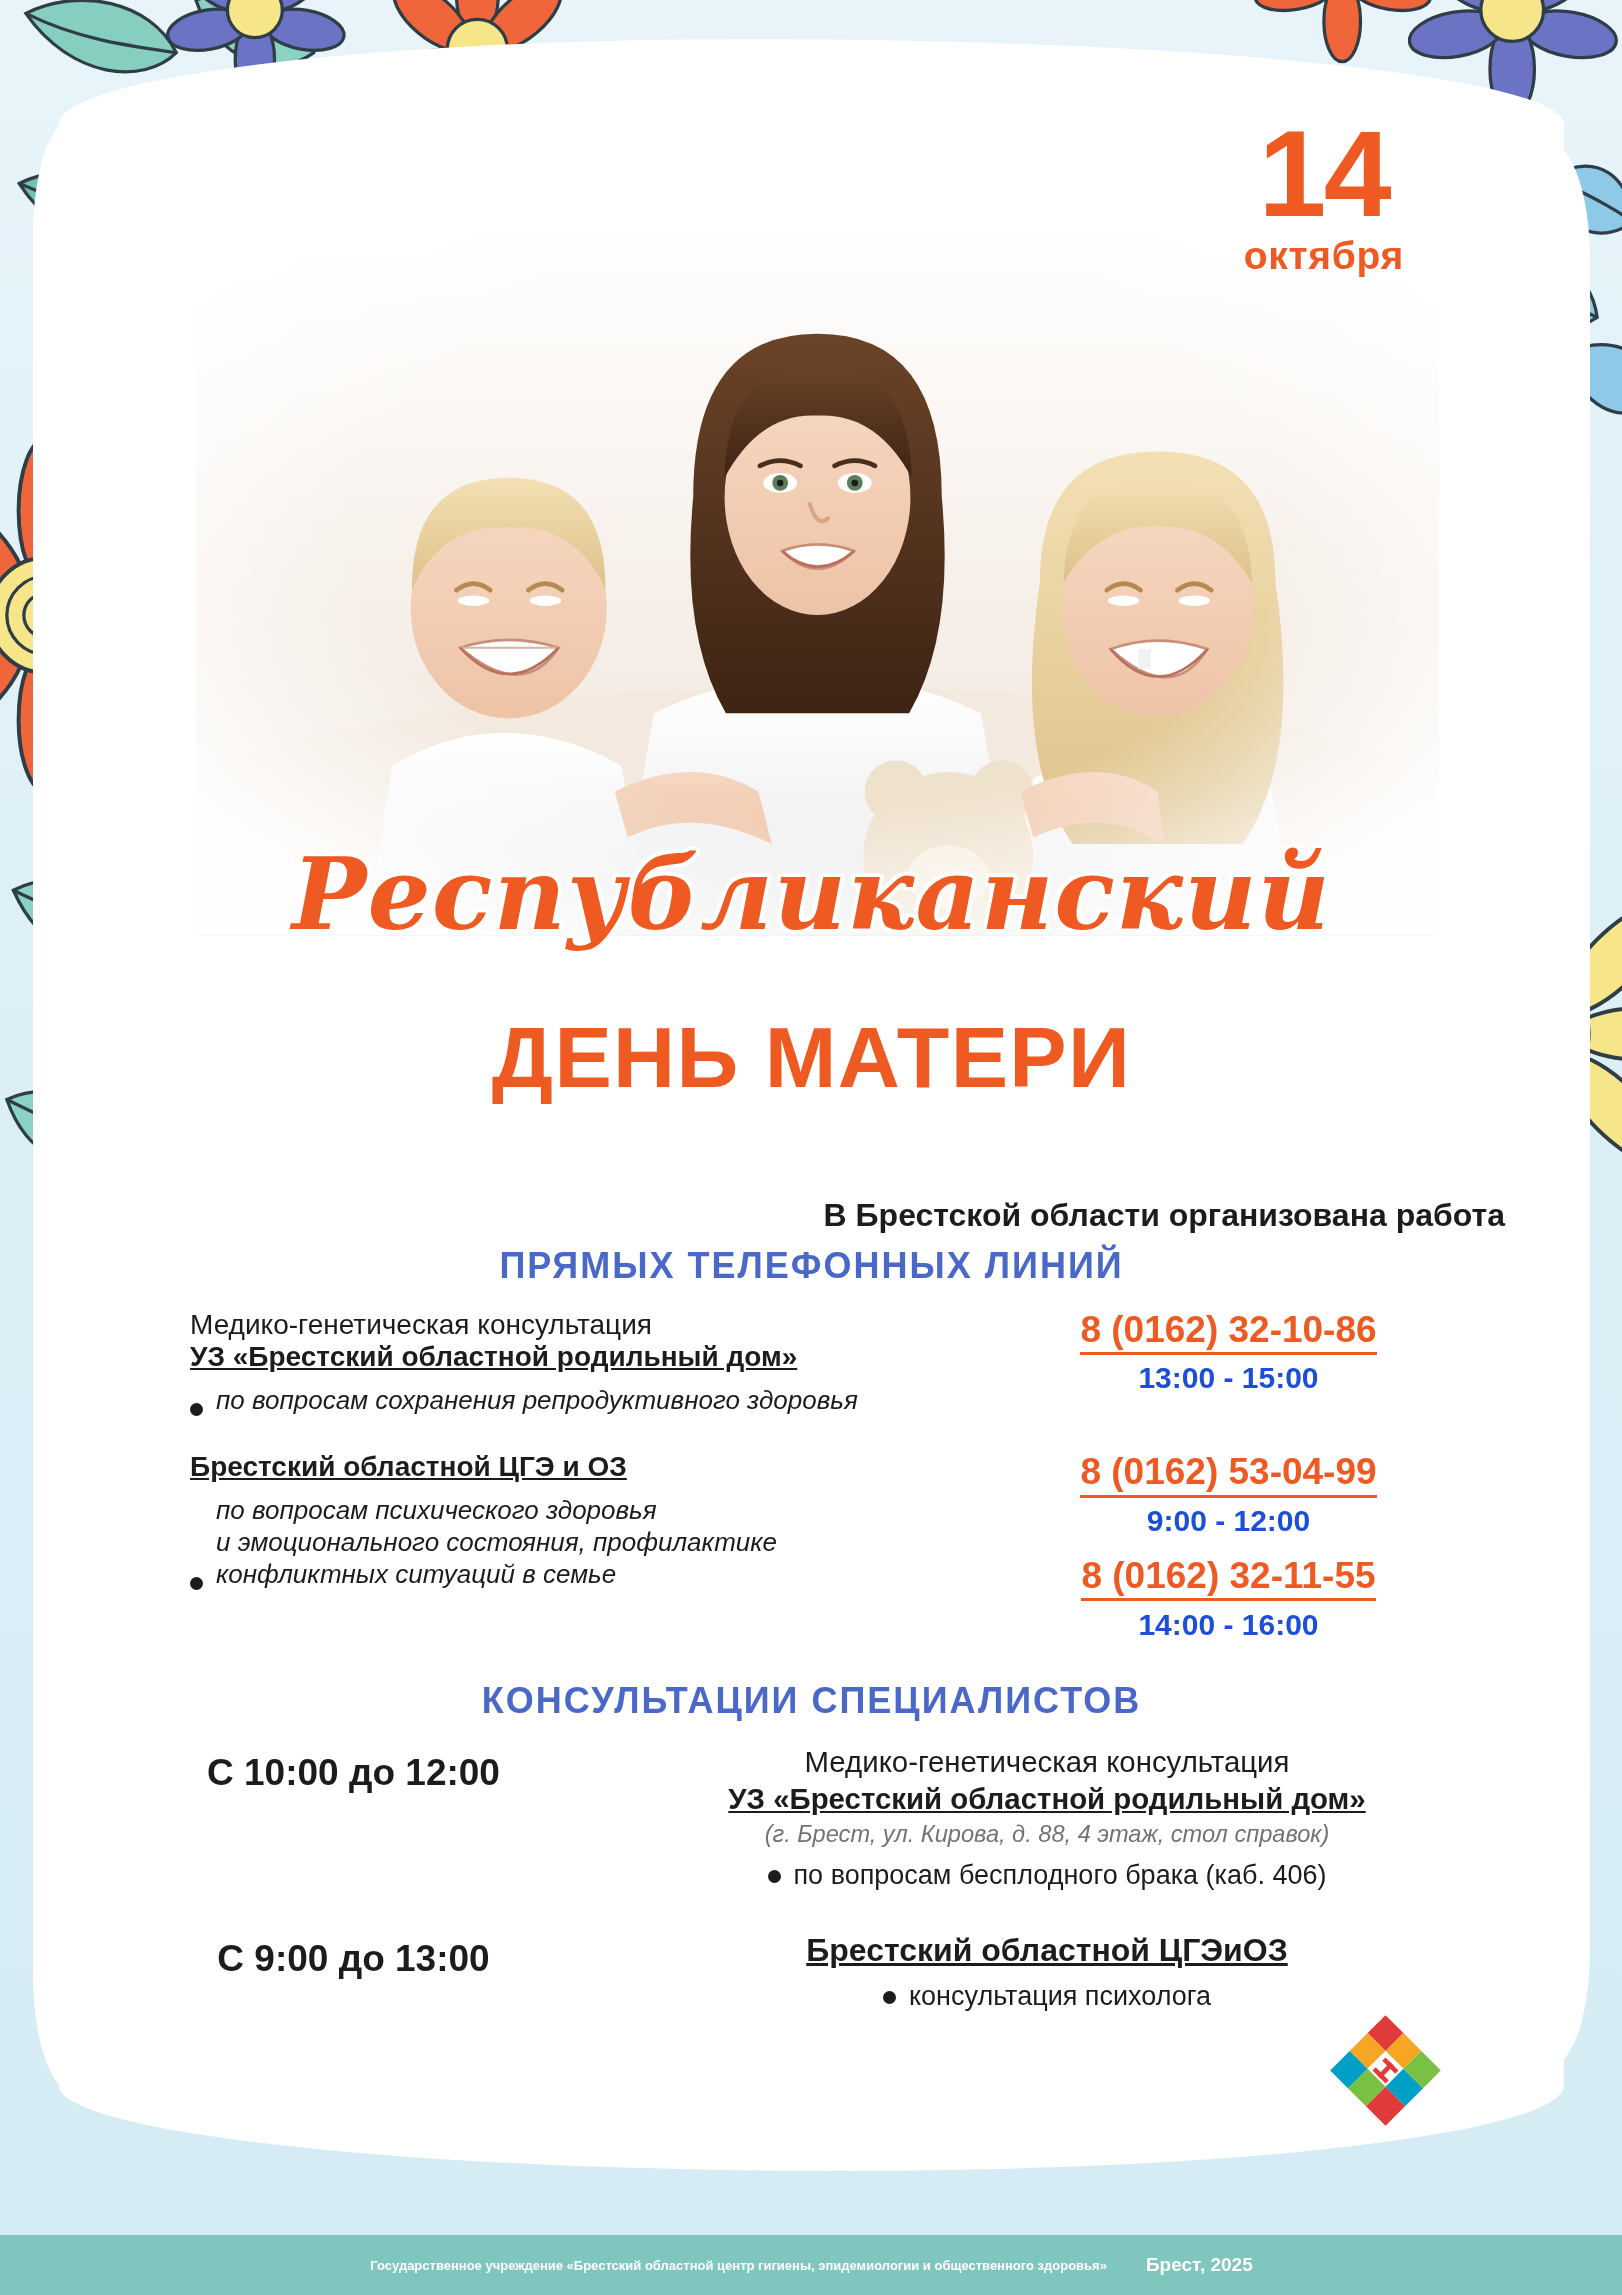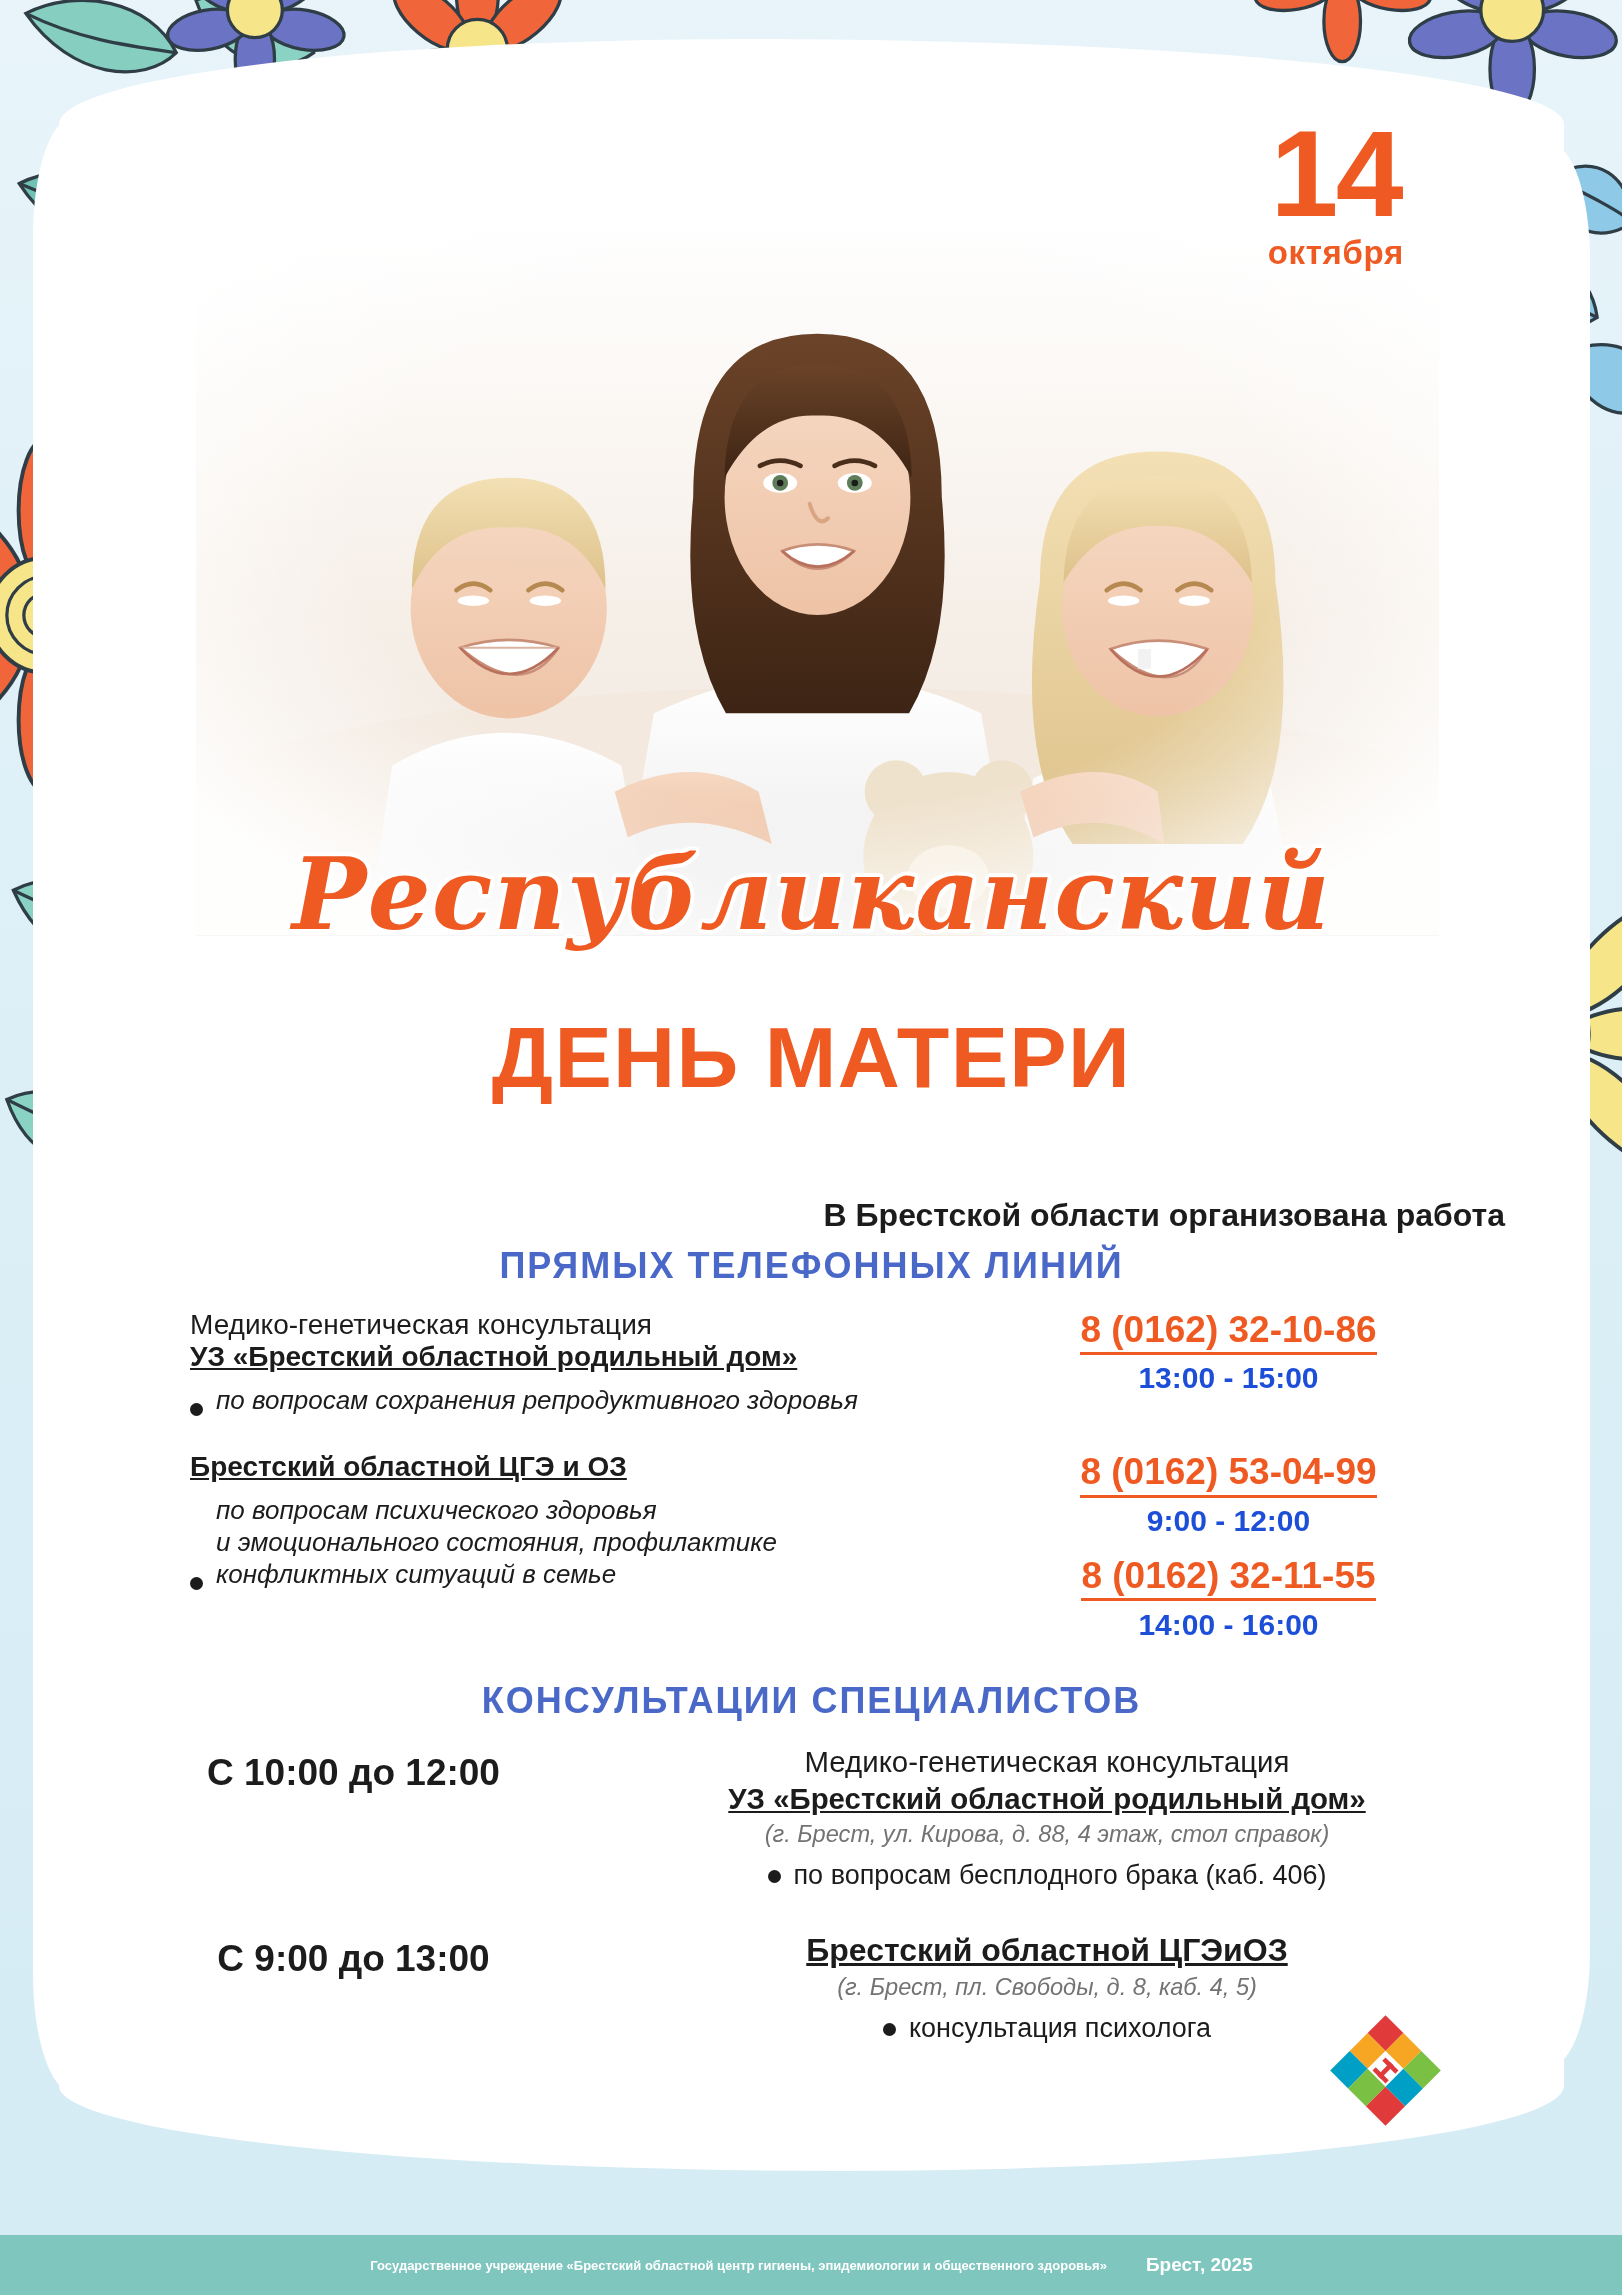--- a/index.html
+++ b/index.html
@@ -48,21 +48,21 @@
   
   .date-badge{
     position:absolute;right:219px;top:118px;text-align:center;z-index:7;
   }
   .date-day{
     font-size:122px;font-weight:bold;color:#ef5a22;line-height:0.92;
     letter-spacing:-2.6px;
     font-family:"Liberation Sans", sans-serif;
   }
   .date-month{
-    font-size:33px;font-weight:bold;color:#ef5a22;letter-spacing:0.7px;
+    font-size:39px;font-weight:bold;color:#ef5a22;letter-spacing:0.7px;
     margin-top:3.9px;
   }
 
   
   .title-script{
     position:absolute;left:0;right:0;top:836px;text-align:center;z-index:8;
     font-family:"DejaVu Serif", serif;
     font-style:italic;
     font-weight:bold;
     font-size:99px;
@@ -430,21 +430,20 @@
         <div class="bullet"></div>
         <div class="cons-bullet-text">по вопросам бесплодного брака (каб. 406)</div>
       </div>
     </div>
   </div>
 
   <div class="cons-row" style="margin-top:41px;">
     <div class="cons-time">С 9:00 до 13:00</div>
     <div class="cons-body">
       <div class="cons-title-big">Брестский областной ЦГЭиОЗ</div>
-      <div class="cons-addr">(г. Брест, пл. Свободы, д. 8, каб. 4, 5)</div>
       <div class="cons-bullet">
         <div class="bullet"></div>
         <div class="cons-bullet-text">консультация психолога</div>
       </div>
     </div>
   </div>
 
 </div>
 
 <svg class="logo" viewBox="0 0 100 100">

